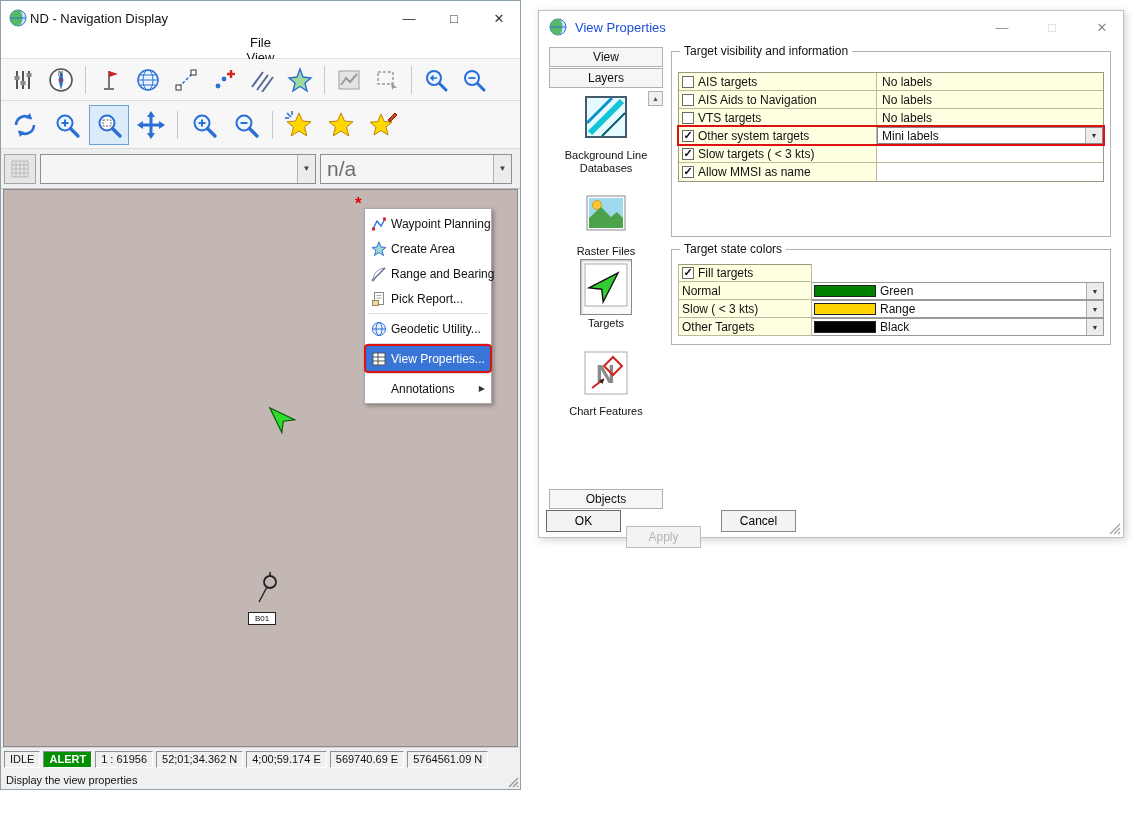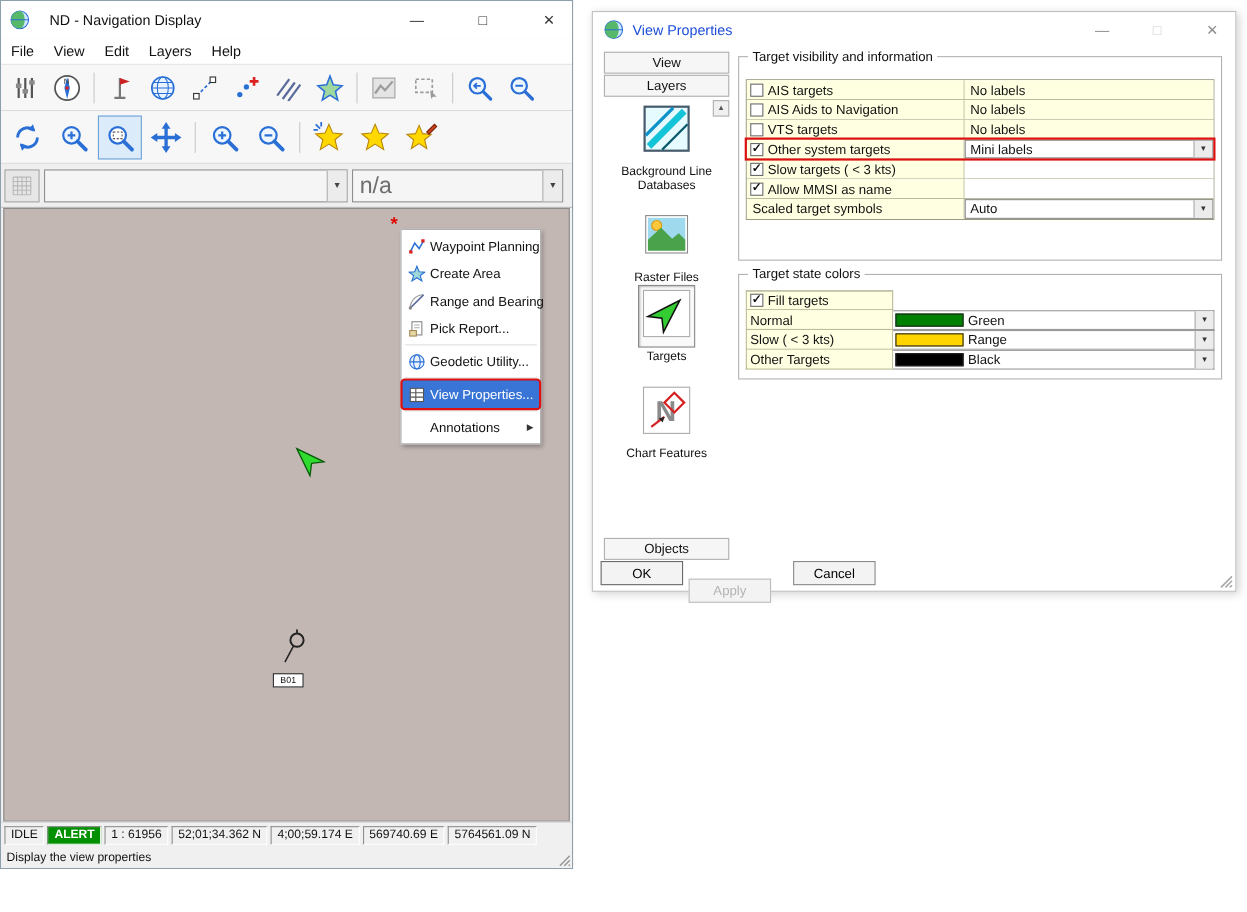--- a/index.html
+++ b/index.html
@@ -1,24 +1,24 @@
 <!DOCTYPE html>
 <html><head>
 <meta charset="utf-8">
 <style>
   * { margin:0; padding:0; box-sizing:border-box; }
   html,body { width:1134px; height:829px; background:#ffffff; font-family:"Liberation Sans", sans-serif; color:#111; overflow:hidden; }
   body { position:relative; }
 
   
   .nd-window { position:absolute; left:0; top:0; width:521px; height:790px; background:#f2f2f2; border:1px solid #8fa0ad; overflow:hidden; }
-  .nd-titlebar { position:absolute; left:0; top:0; right:0; height:34px; background:#fff; display:flex; align-items:center; padding-left:8px; gap:18px; }
+  .nd-titlebar { position:absolute; left:0; top:0; right:0; height:34px; background:#fff; display:flex; align-items:center; padding-left:8px; gap:3px; }
   .nd-title { font-size:13px; color:#111; flex:1; }
   .wbtn { width:42px; height:34px; display:flex; align-items:center; justify-content:center; font-size:13px; color:#333; }
-  .nd-menubar { position:absolute; left:0; top:34px; right:0; height:24px; background:#fff; border-bottom:1px solid #e3e3e3; display:flex; align-items:center; }
+  .nd-menubar { position:absolute; left:0; top:34px; right:0; height:24px; background:#fff; border-bottom:1px solid #e3e3e3; display:flex; align-items:center;flex-direction:column; }
   .menu-item { padding:0 9px; font-size:13px; height:100%; display:flex; align-items:center; }
 
   .nd-toolbar { position:absolute; left:0; right:0; background:#f7f7f7; display:flex; align-items:center; padding-left:4px; gap:2px; border-bottom:1px solid #dcdcdc; }
   .tb1 { top:58px; height:42px; }
   .tb2 { top:100px; height:48px; }
   .tbtn { width:36px; height:34px; display:flex; align-items:center; justify-content:center; border:1px solid transparent; }
   .tb2 .tbtn { width:40px; height:40px; }
   .tbtn.pressed { border:1px solid #6ea1d8; background:#dcebfa; }
   .tsep { width:1px; height:28px; background:#c9c9c9; margin:0 4px; }
 
@@ -544,29 +544,20 @@
         <div class="trow">
           <div class="tlbl">
             <span class="cb">
                 <span class="mark">✓</span>
               </span>
             <span>Allow MMSI as name</span>
           </div>
           <div class="tval none"></div>
         </div>
 
-        <div class="trow">
-          <div class="tlbl">
-            <span style="padding-left:2px;">Scaled target symbols</span>
-          </div>
-          <div class="cellcombo">
-            <span class="ctext">Auto</span>
-            <span class="ddbtn">▼</span>
-          </div>
-        </div>
 
       </div>
     </div>
 
     <div class="group group2">
       <span class="group-title">Target state colors</span>
 
       <div class="crow">
         <div class="clbl">
           <span class="cb">

